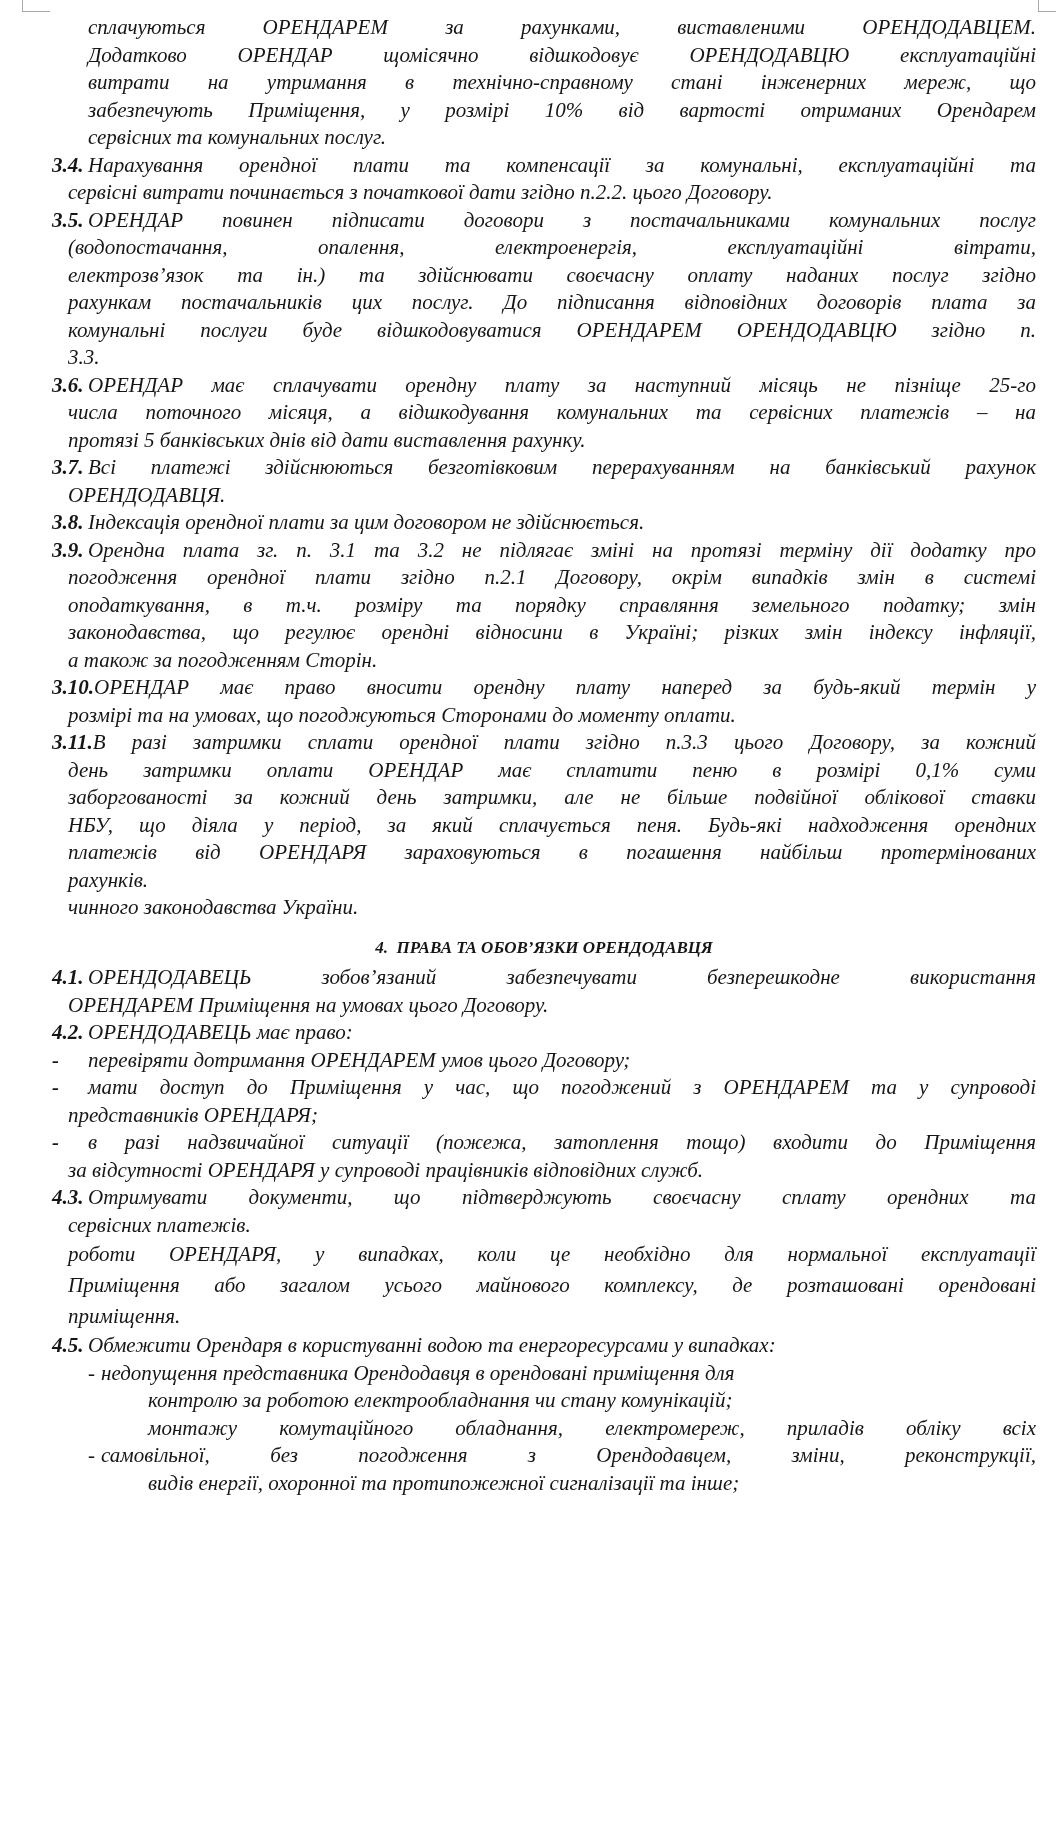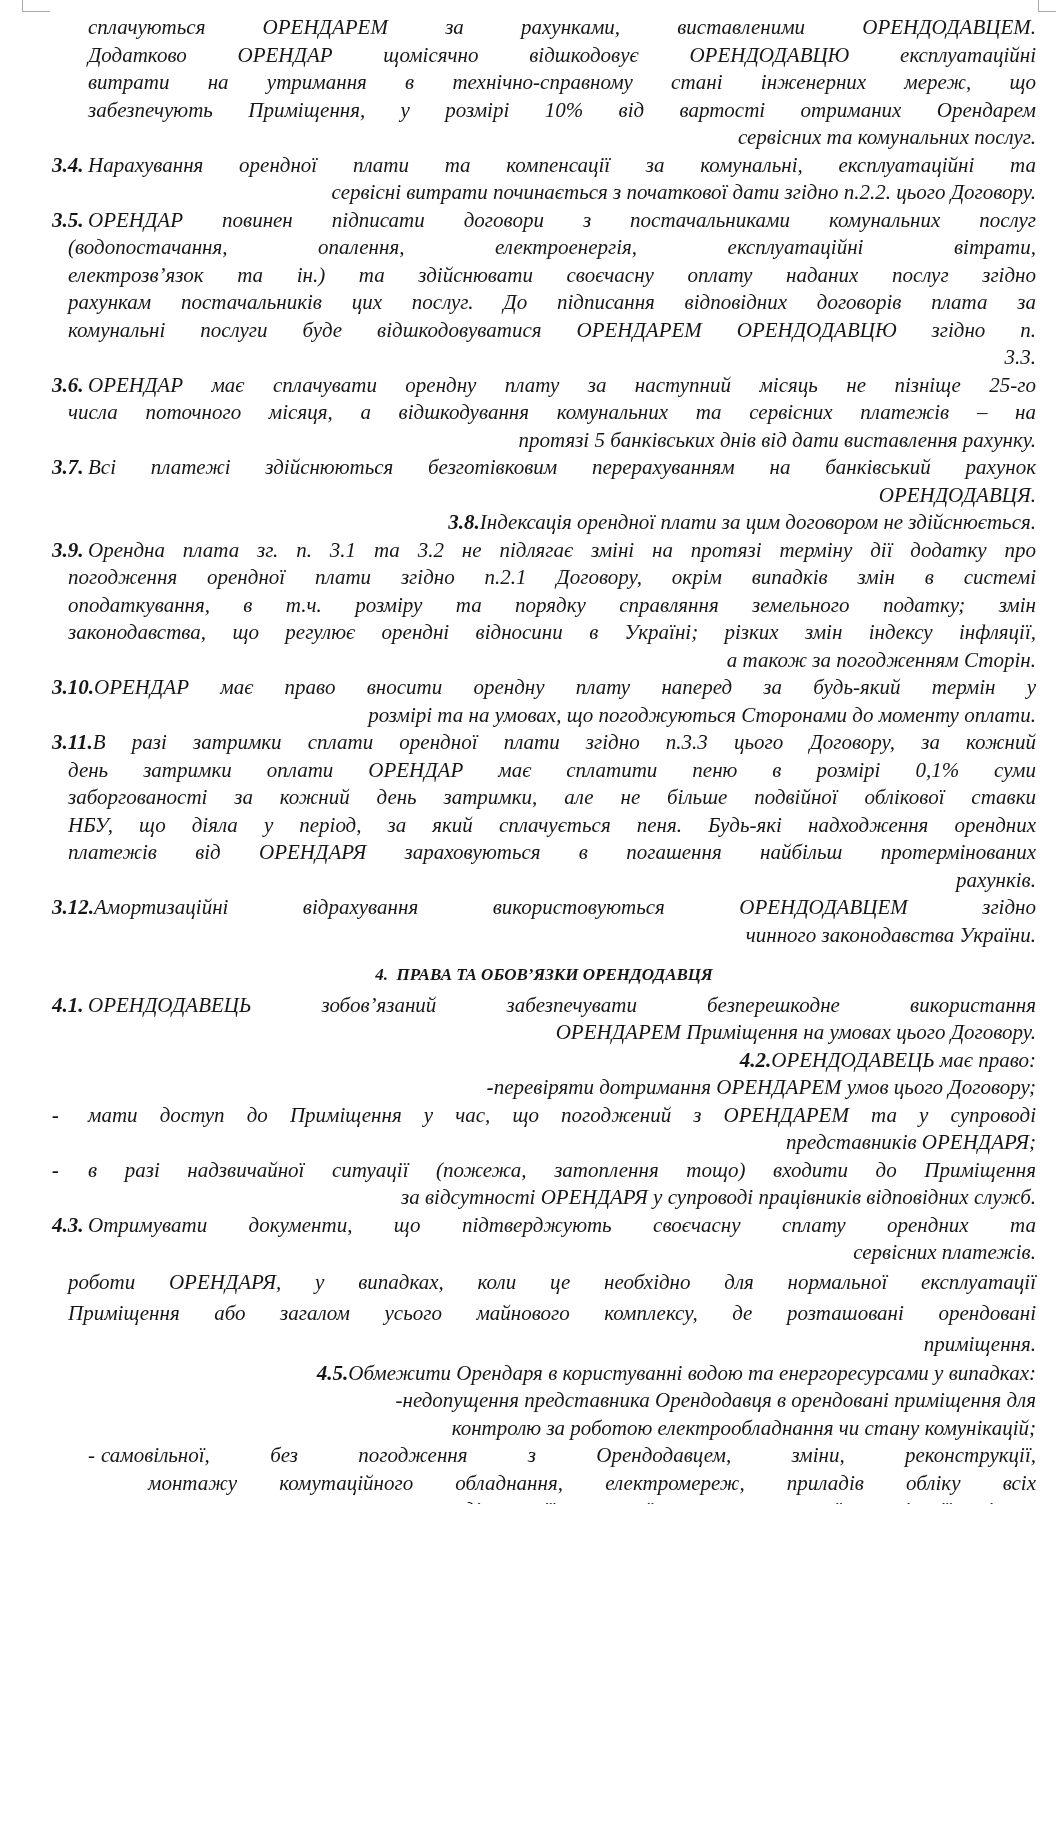--- a/index.html
+++ b/index.html
@@ -7,21 +7,21 @@
     position:relative; width:1061px; height:1504px; background:#ffffff;
     overflow:hidden;
     font-family:"Liberation Serif", serif; font-style:italic; color:#161616;
   }
   .content { position:absolute; left:52px; width:984px; }
   #c2 { top:14px; }
   #c3 { top:1684px; }
   .blk { font-size:21px; line-height:27.5px; }
   .blk.wide { line-height:31px; }
   #c3 .blk.wide { line-height:30px; }
-  .ln { text-align:right; }
+  .ln { text-align:left; }
   .ln.j { text-align:justify; text-align-last:justify; }
   .ln.cont { margin-left:16px; }
   .plain .ln { margin-left:36px; }
   .subdash { margin-left:36px; }
   .subdash .ln.cont { margin-left:60px; }
   .mk { display:inline-block; min-width:36px; font-weight:bold; }
   .subdash .mk { min-width:13px; font-weight:normal; }
   .heading { text-align:center; font-weight:bold; font-size:17px;
              margin-top:12px; margin-bottom:3px; }
   .heading .ln { text-align:center; text-align-last:center; margin:0; }
@@ -112,21 +112,20 @@
       </div>
       <div class="blk numbered">
         <div class="ln j"><span class="mk">3.11.</span>В разі затримки сплати орендної плати згідно п.3.3 цього Договору, за кожний</div>
         <div class="ln j cont">день затримки оплати ОРЕНДАР має сплатити пеню в розмірі 0,1% суми</div>
         <div class="ln j cont">заборгованості за кожний день затримки, але не більше подвійної облікової ставки</div>
         <div class="ln j cont">НБУ, що діяла у період, за який сплачується пеня. Будь-які надходження орендних</div>
         <div class="ln j cont">платежів від ОРЕНДАРЯ зараховуються в погашення найбільш протермінованих</div>
         <div class="ln cont">рахунків.</div>
       </div>
       <div class="blk numbered">
-        <div class="ln j"><span class="mk">3.12.</span>Амортизаційні відрахування використовуються ОРЕНДОДАВЦЕМ згідно</div>
         <div class="ln cont">чинного законодавства України.</div>
       </div>
       <div class="blk heading">
         <div class="ln">4.&nbsp;&nbsp;ПРАВА ТА ОБОВ’ЯЗКИ ОРЕНДОДАВЦЯ</div>
       </div>
       <div class="blk numbered">
         <div class="ln j"><span class="mk">4.1.</span>ОРЕНДОДАВЕЦЬ зобов’язаний забезпечувати  безперешкодне використання</div>
         <div class="ln cont">ОРЕНДАРЕМ Приміщення на умовах цього Договору.</div>
       </div>
       <div class="blk numbered">
@@ -153,22 +152,22 @@
         <div class="ln cont">приміщення.</div>
       </div>
       <div class="blk numbered">
         <div class="ln"><span class="mk">4.5.</span>Обмежити Орендаря в користуванні водою та енергоресурсами у випадках:</div>
       </div>
       <div class="blk subdash">
         <div class="ln"><span class="mk">-</span>недопущення представника Орендодавця в орендовані приміщення для</div>
         <div class="ln cont">контролю за роботою електрообладнання чи стану комунікацій;</div>
       </div>
       <div class="blk subdash">
+        <div class="ln j cont">монтажу комутаційного обладнання, електромереж, приладів обліку всіх</div>
         <div class="ln j"><span class="mk">-</span>самовільної, без погодження з Орендодавцем, зміни, реконструкції,</div>
-        <div class="ln j cont">монтажу комутаційного обладнання, електромереж, приладів обліку всіх</div>
         <div class="ln cont">видів енергії, охоронної та протипожежної сигналізації та інше;</div>
       </div>
     </div>
 
   <div class="pagenum">2</div>
 
   <div class="mark" id="mk-bl2"></div>
   <div class="mark" id="mk-br2"></div>
 
   <div class="break-band"></div>

